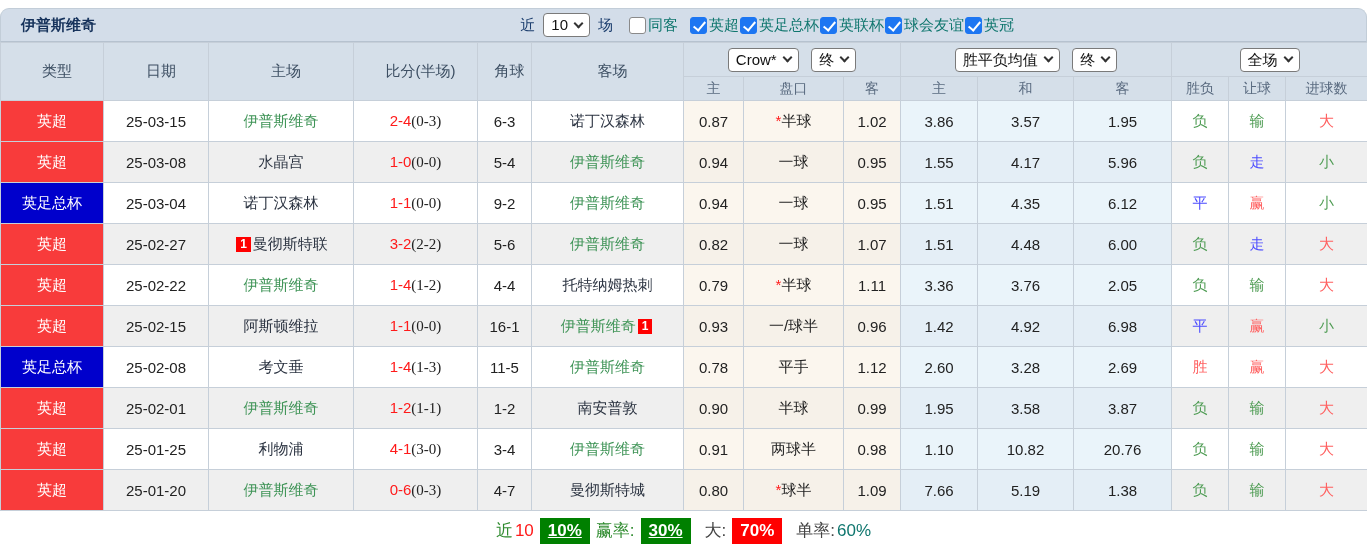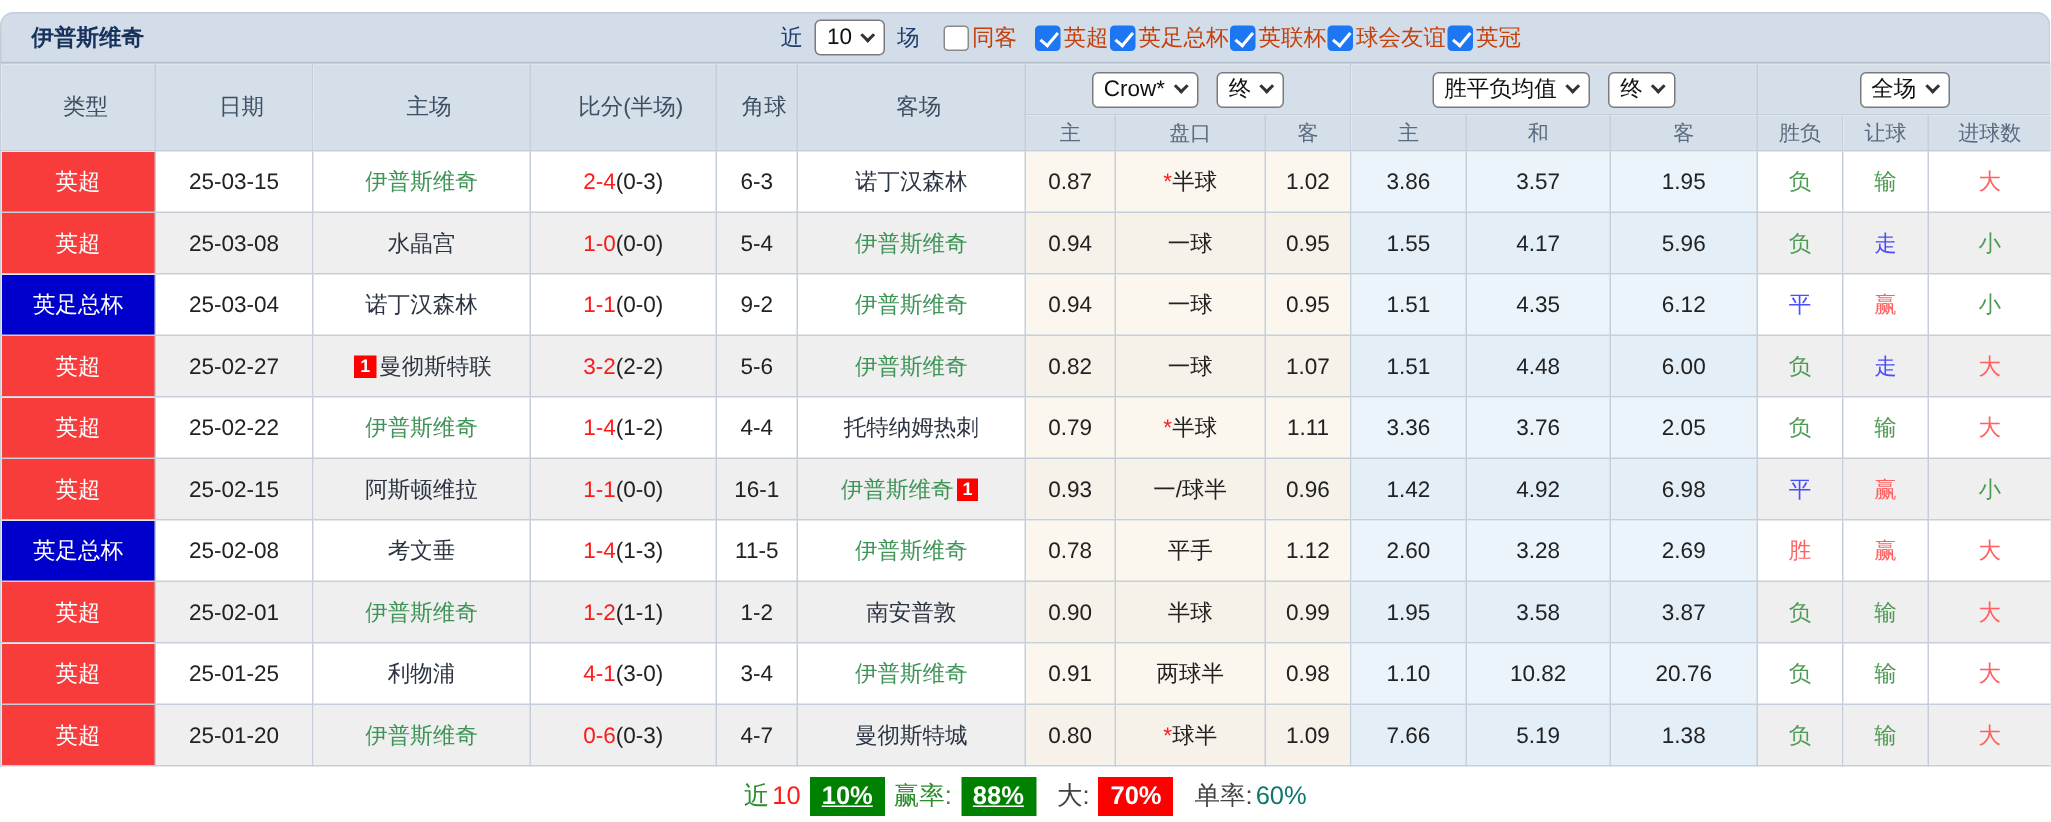--- a/index.html
+++ b/index.html
@@ -49,21 +49,21 @@
     position: relative; margin: 0 2px 0 10px; flex: none;
   }
   .cb.checked { background: #1d76f2; border-color: #1d76f2; }
   .cb.checked::after {
     content: ""; position: absolute; left: 5px; top: 1px;
     width: 5px; height: 10px;
     border: solid #fff; border-width: 0 2px 2px 0;
     transform: rotate(40deg);
   }
   .cb-group { display: flex; align-items: center; }
-  .cb-group .cb-label { color: #c2410c; }
+  .cb-group .cb-label { color: #0f766e; }
   .cb-group .tight { margin-left: 1px; }
   
   table {
     width: 1367px; border-collapse: collapse; table-layout: fixed;
     border-left: 1px solid #c2cdd8; border-right: 1px solid #c2cdd8;
   }
   th, td {
     border: 1px solid #c6cfd9;
     text-align: center; vertical-align: middle;
     overflow: hidden; white-space: nowrap;
@@ -77,21 +77,21 @@
   td.cream { background: #fbf6ee; }
   tbody tr:nth-child(even) td.cream { background: #f6f1e9; }
   td.blue { background: #eaf4fa; }
   tbody tr:nth-child(even) td.blue { background: #e4eef6; }
   td.lg { color: #fff; font-size: 15px; }
   td.lg-red { background: #f83b3b; }
   td.lg-blue { background: #0000cc; }
   .team-green { color: #3f9457; }
   .team-dark { color: #2c3442; }
   .score-main { color: #ff1a1a; }
-  .score-half { color: #222; }
+  .score-half { color: #222; font-family: Liberation Serif, serif; }
   .star { color: #ff1a1a; }
   .card {
     display: inline-block; background: #ff0000; color: #fff;
     font-size: 12px; font-weight: bold; line-height: 15px;
     padding: 0 4px; margin: 0 2px; vertical-align: 1px;
   }
   .c-green { color: #4d9b52; }
   .c-blue  { color: #4c4cff; }
   .c-red   { color: #ff6060; }
   
@@ -389,20 +389,20 @@
           <td class="plain c-red">大</td>
         </tr>
       </tbody>
   </table>
 
   <div class="summary">
     <span class="s-green">近</span>
     <span class="s-red">10</span>
     <span class="badge badge-green">10%</span>
     <span class="s-green">赢率:</span>
-    <span class="badge badge-green">88%</span>
+    <span class="badge badge-green">30%</span>
     <span class="s-gray">大:</span>
     <span class="badge badge-red">70%</span>
     <span class="s-gray">单率:</span>
     <span class="s-blue">60%</span>
   </div>
 
 </div>
 
 </body></html>

